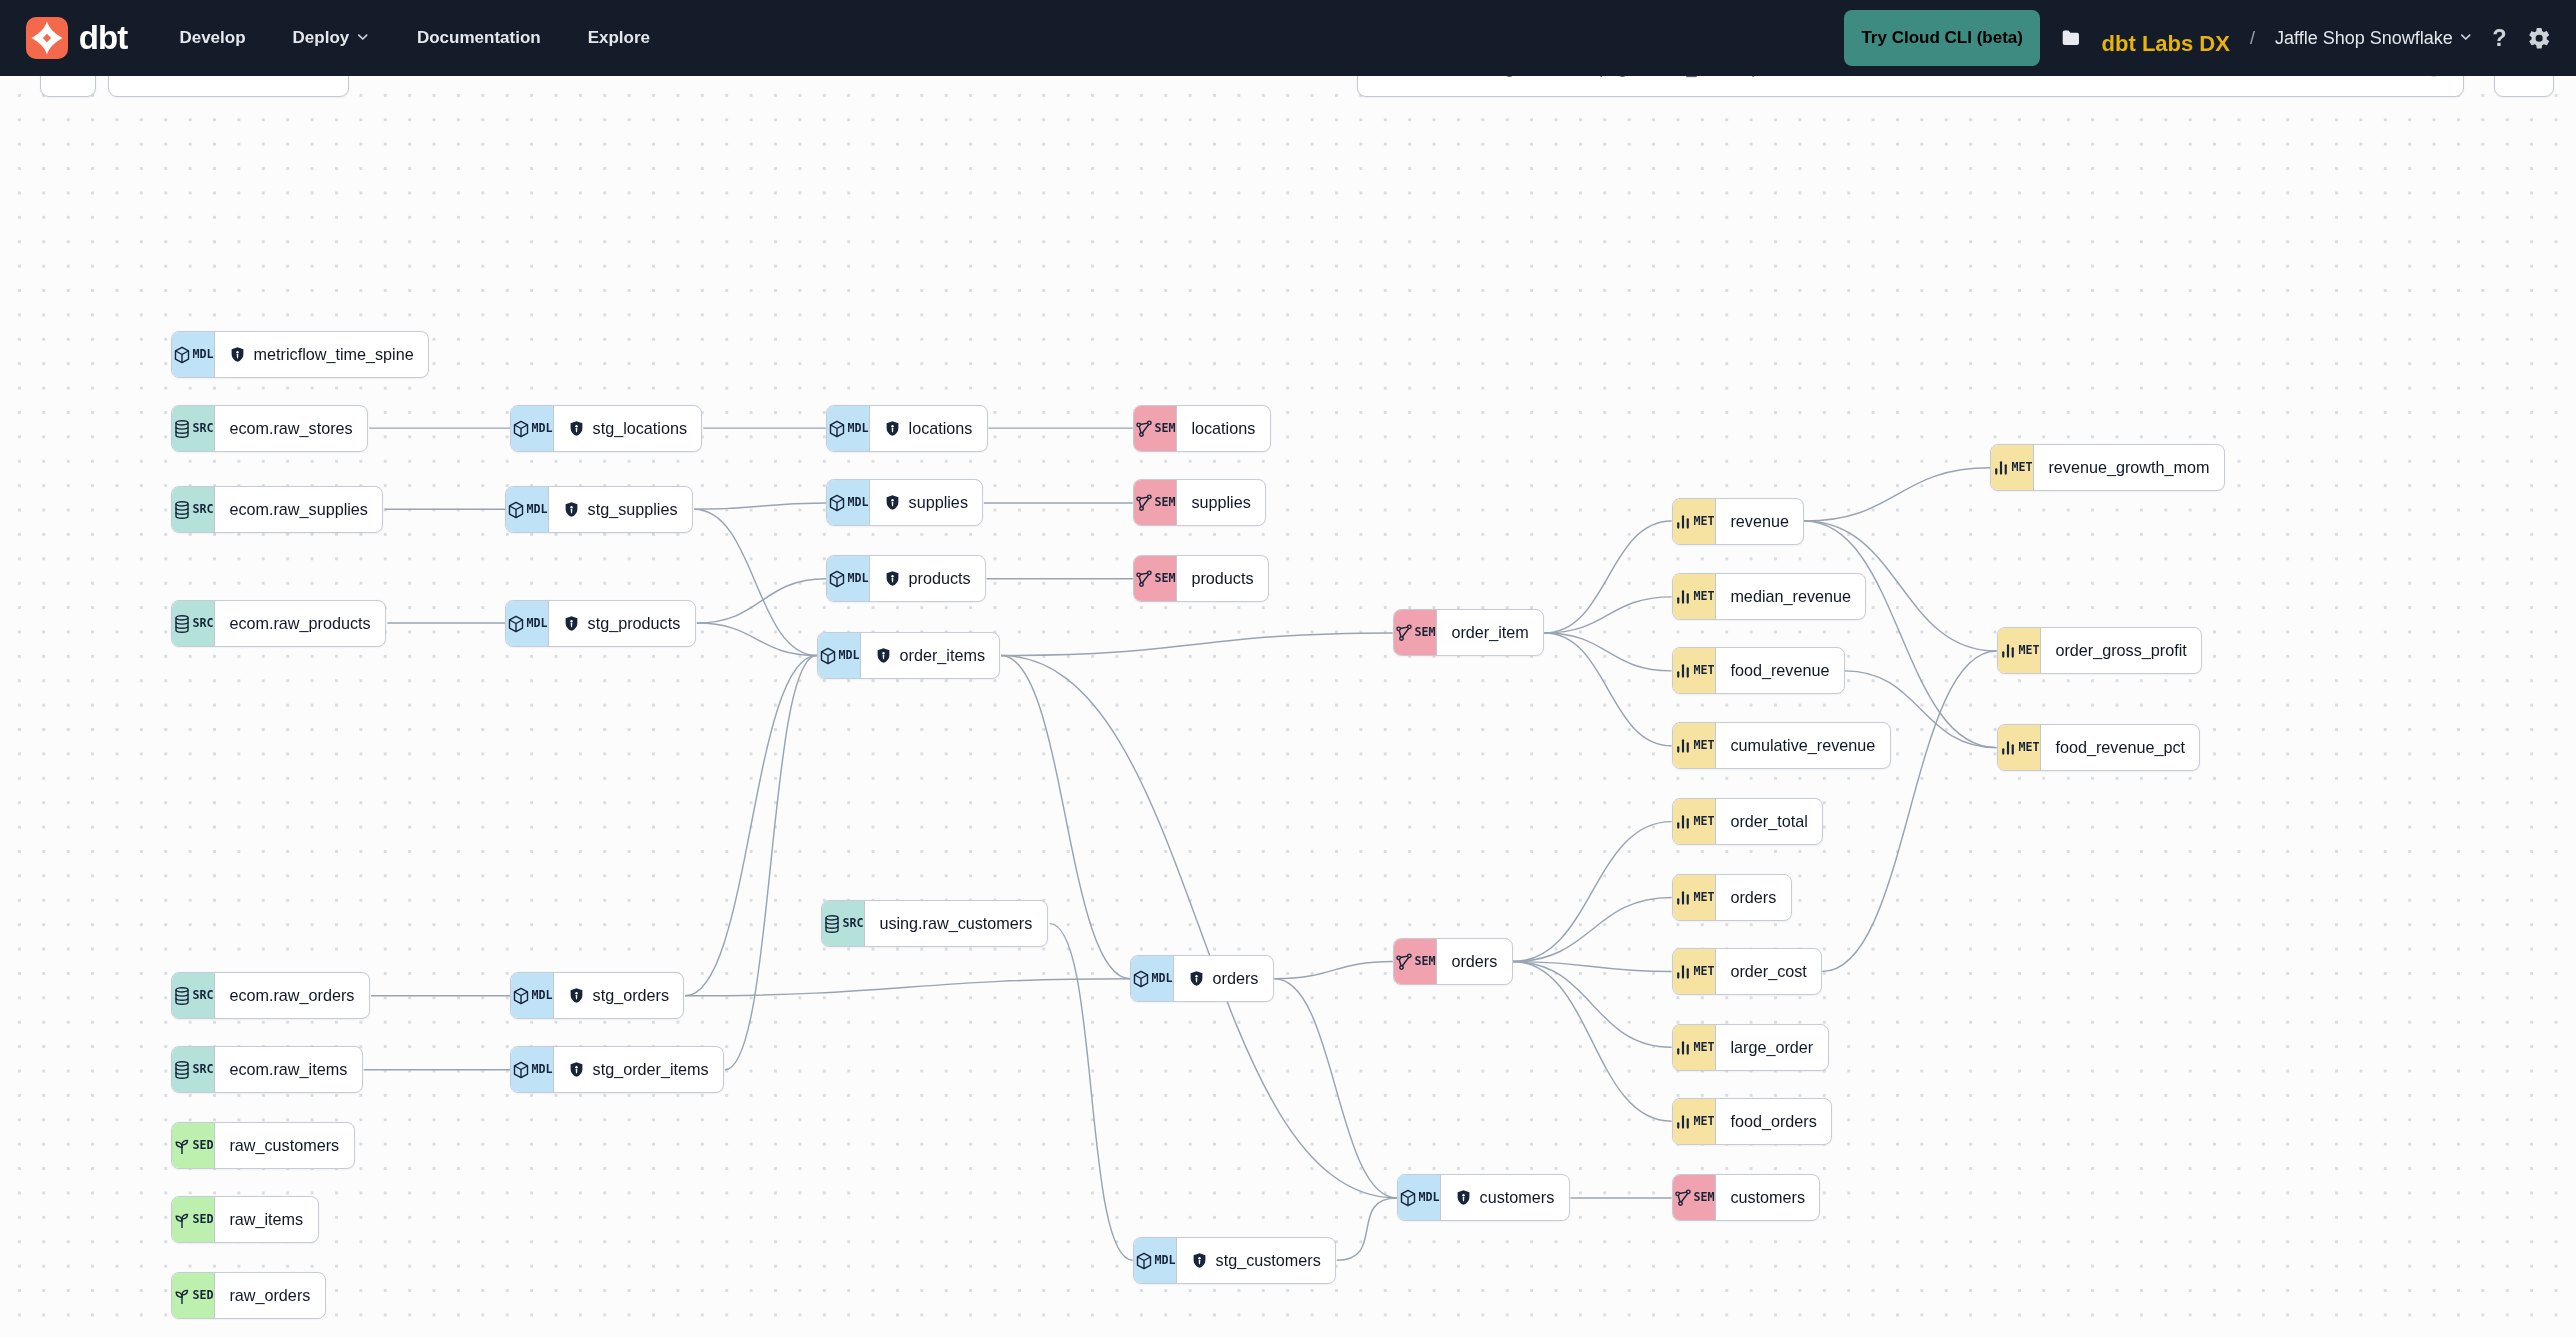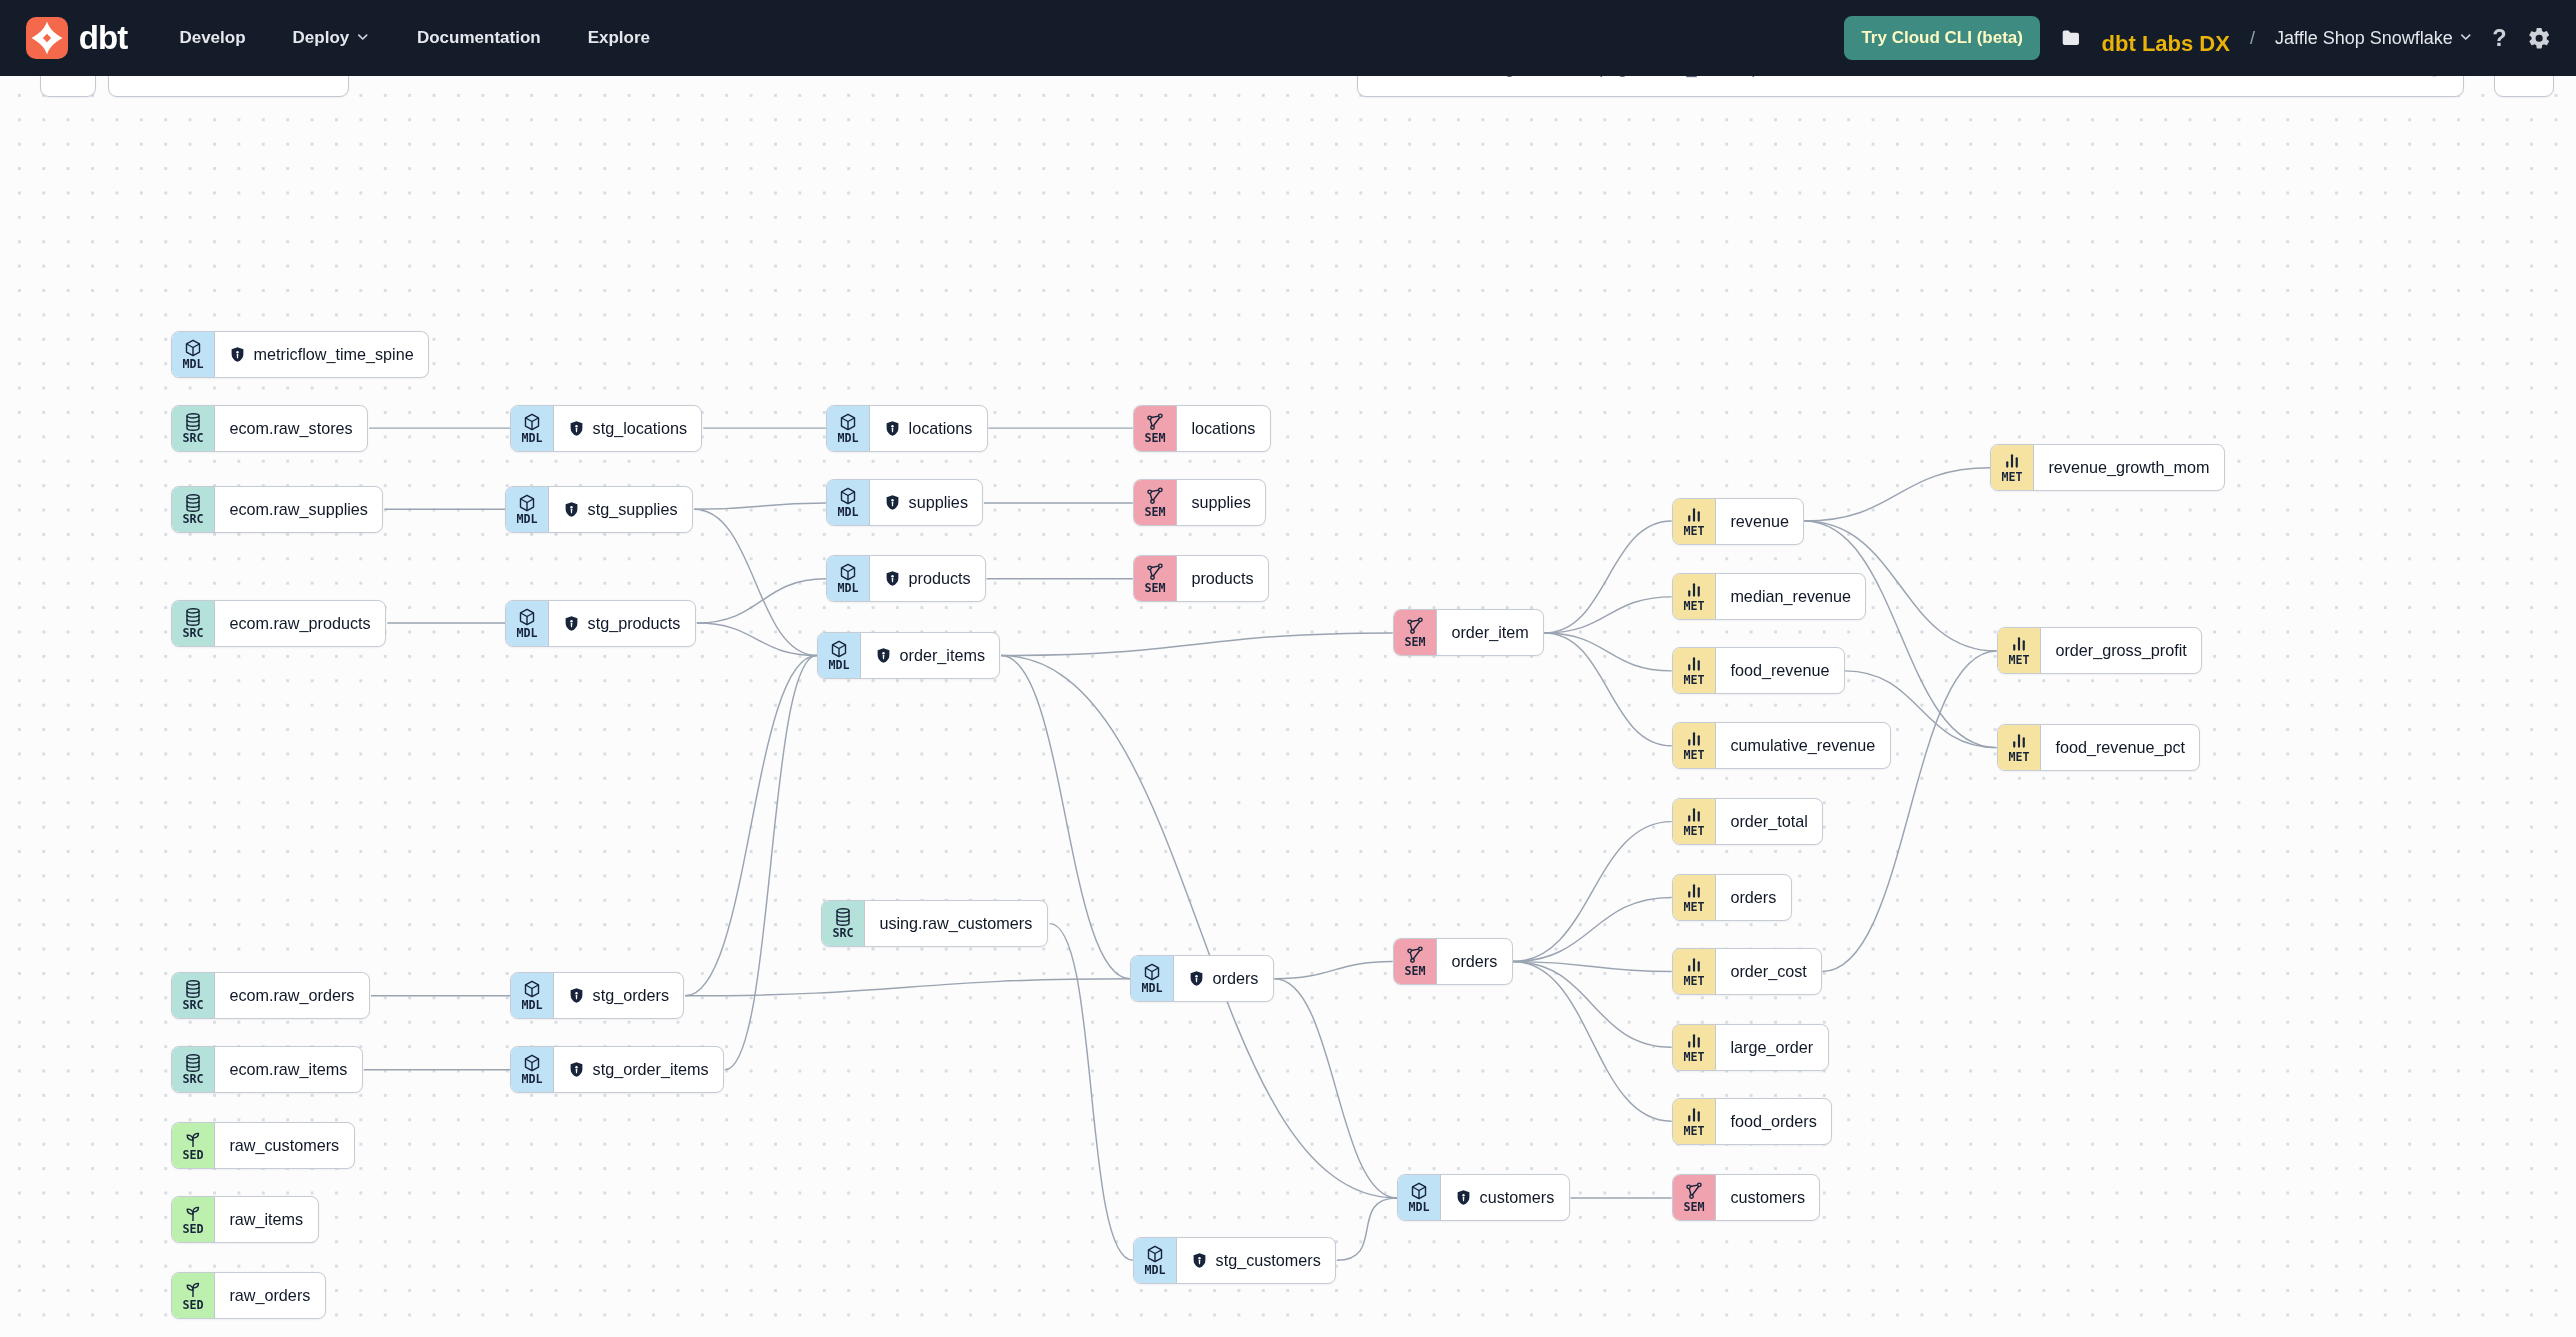--- a/index.html
+++ b/index.html
@@ -10,22 +10,22 @@
   .navbar { position:absolute; left:0; top:0; width:2576px; height:76px;
             background:#141c2a; display:flex; align-items:center; z-index:30; }
   .brand { display:flex; align-items:center; margin-left:26px; cursor:pointer; }
   .brand-logo { width:42px; height:42px; border-radius:10px; background:#f4694b;
                 display:flex; align-items:center; justify-content:center; }
   .brand-word { color:#ffffff; font-size:33px; font-weight:bold; margin-left:10.8px; letter-spacing:-0.9px; }
   .nav-menu { display:flex; align-items:center; margin-left:52px; gap:47px; }
   .nav-item { color:#e4e7ec; font-size:17px; font-weight:bold; display:flex;
               align-items:center; gap:7.2px; cursor:pointer; white-space:nowrap; }
   .nav-right { margin-left:auto; display:flex; align-items:center; gap:20px; margin-right:25px; }
-  .cta-btn { background:#3e8b82; color:#fef9c3; font-size:17px; font-weight:bold;
-             height:44px; padding:0 17px; border:none; border-radius:8.1px;
+  .cta-btn { background:#3e8b82; color:#000000; font-size:17px; font-weight:bold;
+             height:56px; padding:0 17px; border:none; border-radius:8.1px;
              display:flex; align-items:center; cursor:pointer; white-space:nowrap; }
   .acct { color:#eab308; font-size:22px; font-weight:bold; white-space:nowrap;margin-top:12px; }
   .crumb-sep { color:#98a2b3; font-size:18px; }
   .proj { color:#e4e7ec; font-size:18px; display:flex; align-items:center; gap:6px;
           cursor:pointer; white-space:nowrap; }
   .icon-btn { display:flex; align-items:center; justify-content:center; cursor:pointer; }
   .help-glyph { color:#cdd2d9; font-size:23.5px; font-weight:bold; }
 
   
   #canvas { position:absolute; left:0; top:76px; width:2576px; height:1262px;
@@ -46,21 +46,21 @@
                   font-family:"Liberation Sans", sans-serif; background:transparent; }
   .search-input::placeholder { color:#5f6b7c; opacity:1; }
   .refresh-box { left:2494px; width:60px; justify-content:center; cursor:pointer; }
 
   
   .gnode { position:absolute; height:47px; display:flex; align-items:stretch;
            background:#ffffff; border:0.9px solid #c6ccd4; border-radius:8.1px;
            box-shadow:0 0.9px 1.8px rgba(16,24,40,.05); z-index:5; cursor:pointer;
            overflow:hidden; }
   .gbadge { width:43px; flex:0 0 43px; border-right:0.9px solid #c2c8d0;
-            display:flex; flex-direction:column; align-items:center;
+            display:flex; align-items:center;
             justify-content:center; gap:0px; }
   .gicon { display:flex; } .gicon svg { width:20px; height:20px; }
   .gtype { font-family:"DejaVu Sans Mono", monospace; font-size:11.7px; font-weight:bold;
            color:#17243a; line-height:13.5px; }
   .gbody { display:flex; align-items:center; gap:7.2px; padding:0 14.4px;
            font-size:16.2px; font-weight:500; color:#101828; white-space:nowrap; }
   .gshield { display:flex; } .gshield svg { width:17px; height:17px; }
 </style>
 </head>
 <body>

